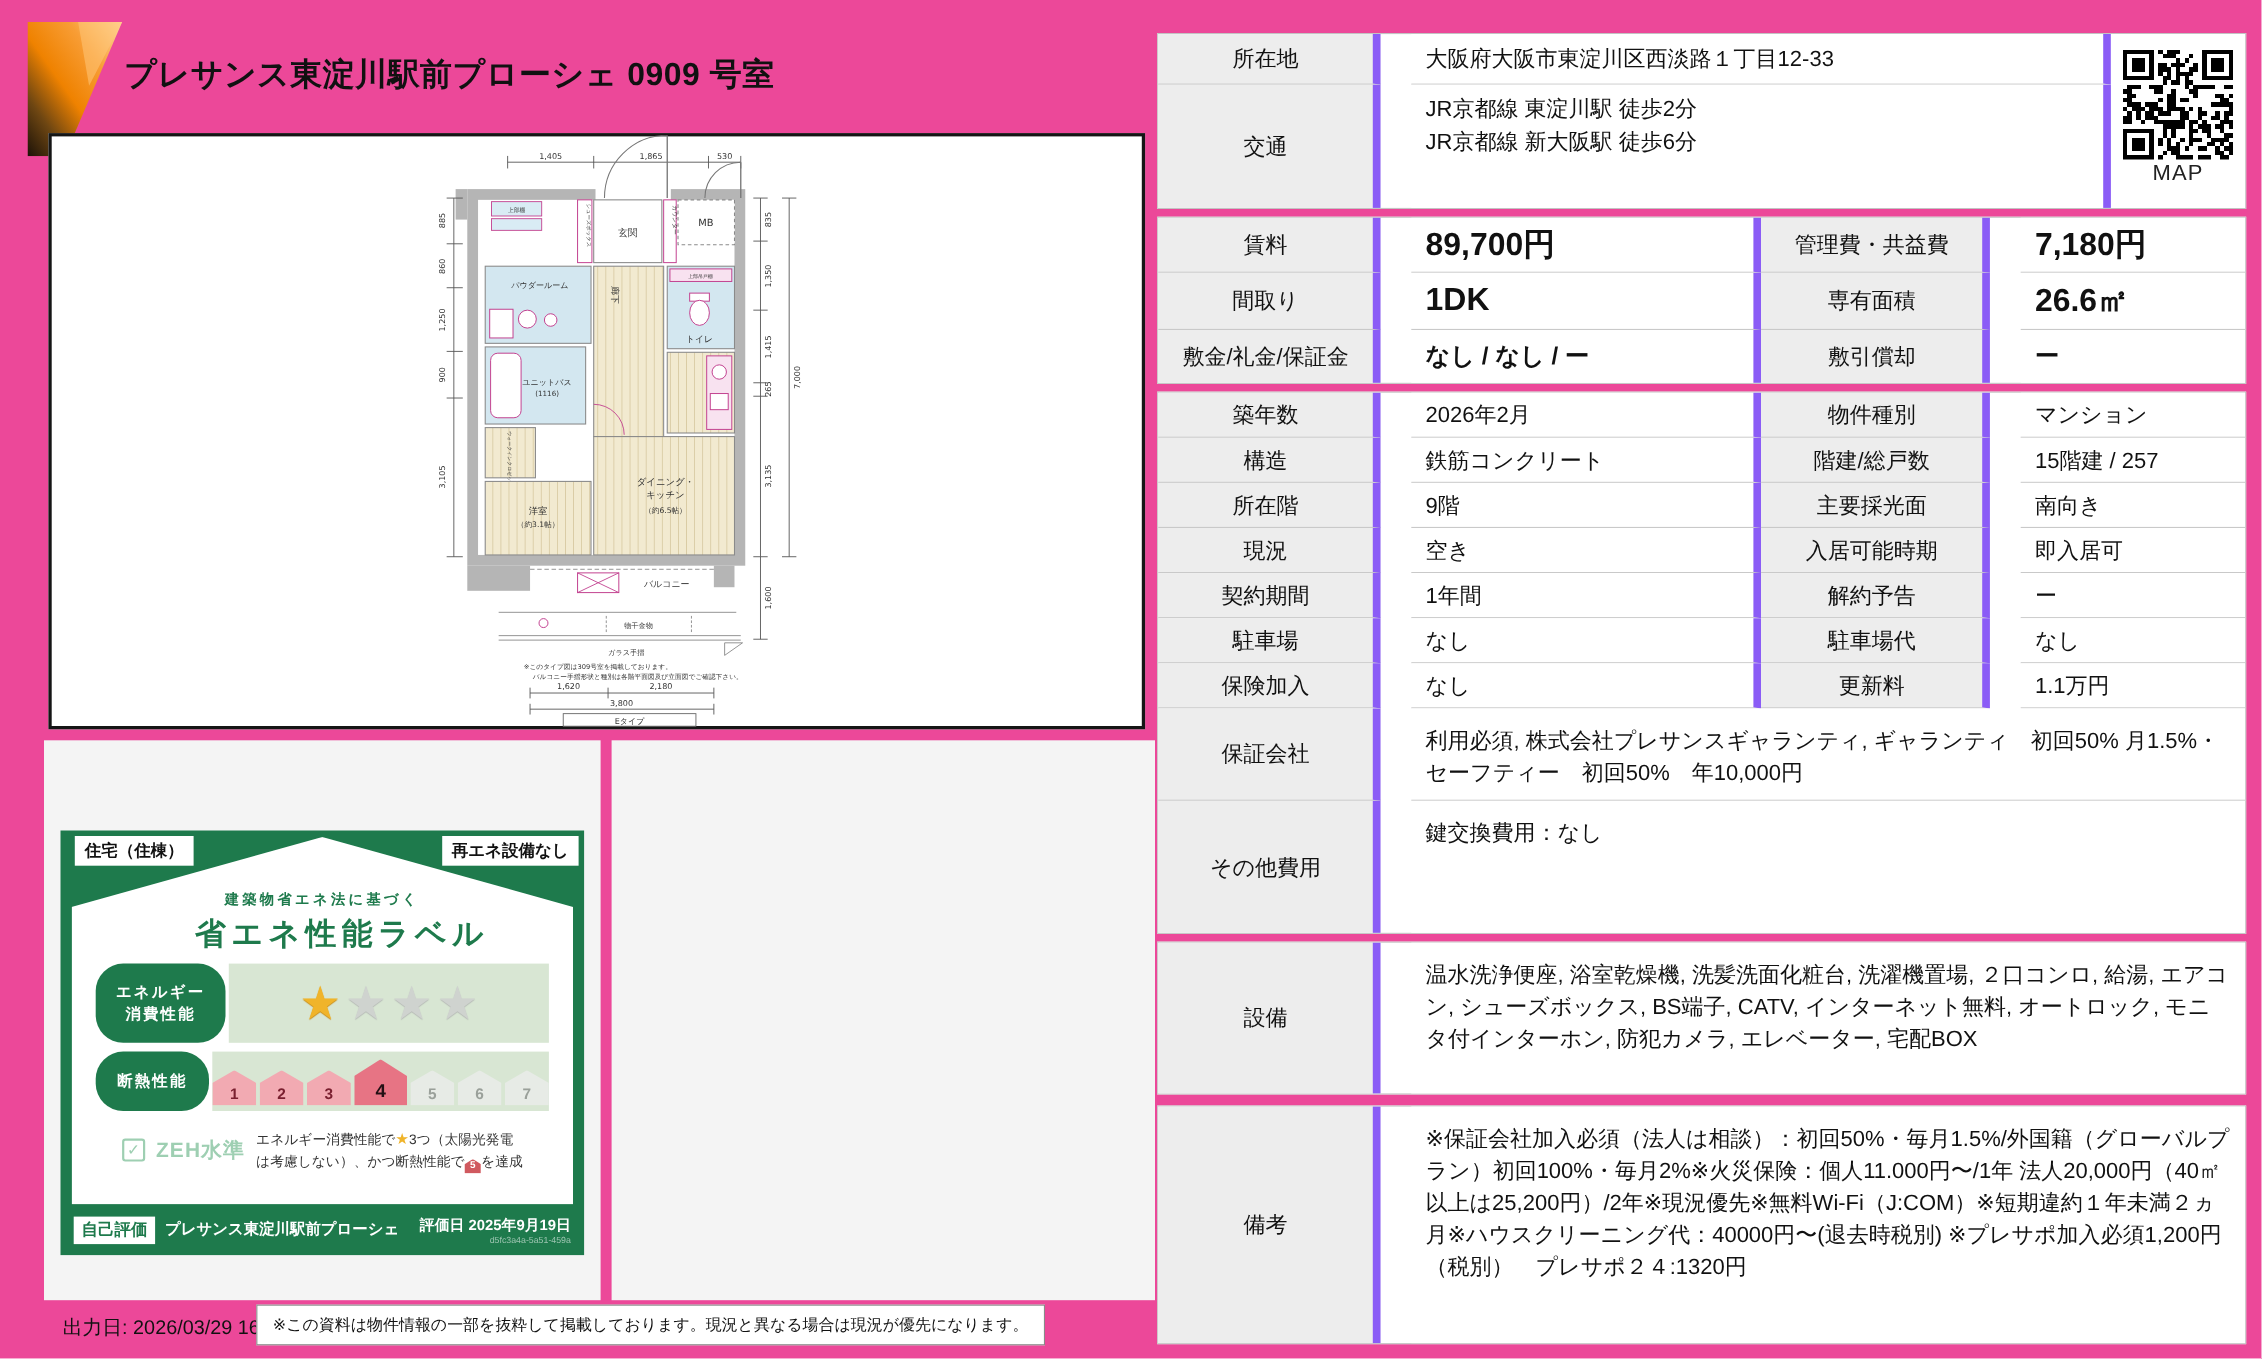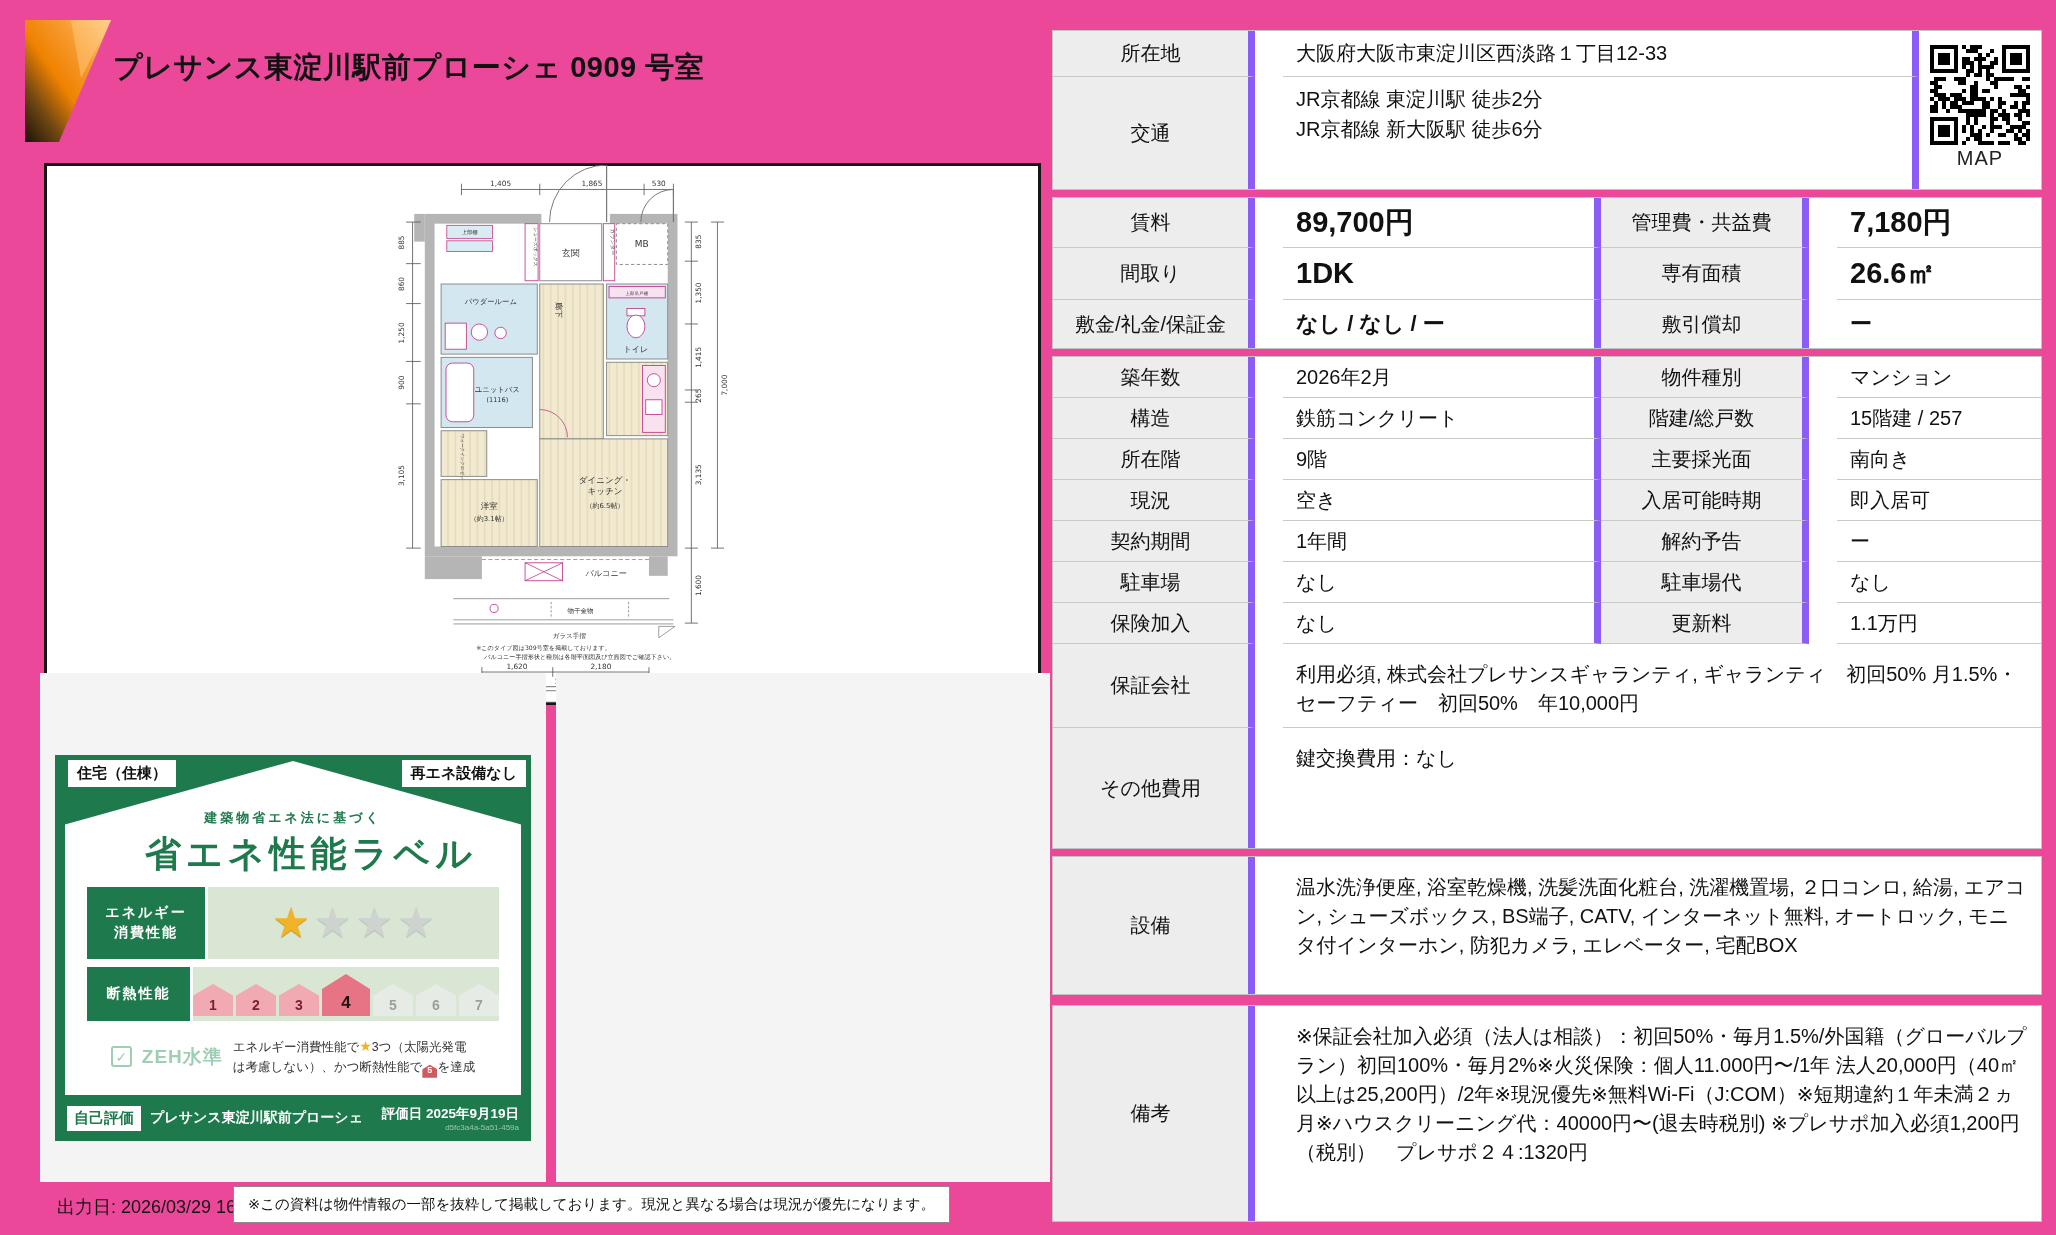--- a/index.html
+++ b/index.html
@@ -5,21 +5,21 @@
   html,body{margin:0;padding:0;background:#fff;}
   #page{position:relative;width:2056px;height:1235px;background:#ec4899;overflow:hidden;
         font-family:"Liberation Sans","DejaVu Sans",sans-serif;color:#111;}
 
   
   .logo{position:absolute;left:25px;top:20px;width:86px;height:122px;}
   .page-title{position:absolute;left:113px;top:48px;font-size:29px;font-weight:bold;letter-spacing:.5px;}
 
   
   .plan-box{position:absolute;left:44px;top:121px;width:997px;height:542px;background:#fff;
-            border:3px solid #151515;display:flex;align-items:center;justify-content:center;box-sizing:border-box;margin-top:42px;}
+            border:3px solid #151515;display:flex;align-items:center;justify-content:center;box-sizing:border-box;}
   .plan-box svg{display:block;}
   .dim line{stroke:#555;stroke-width:1;}
   .dim text{font-size:9px;fill:#333;font-family:"DejaVu Sans",sans-serif;}
   .rlabel{fill:#333;font-family:"DejaVu Sans",sans-serif;}
   .wall{fill:#b5b5b5;}
   .wet{fill:#d3e7f0;stroke:#8a8a8a;stroke-width:1.2;}
   .pink{stroke:#c2408f;fill:#fff;stroke-width:1.1;}
   .pinkfill{fill:#f8e2f0;stroke:#c2408f;stroke-width:1.1;}
 
   
@@ -29,25 +29,25 @@
 
   
   .elabel{position:absolute;left:15px;top:82px;width:476px;height:386px;background:#1e7a4c;}
   .el-tag{position:absolute;top:5px;background:#fff;color:#111;font-weight:bold;font-size:15px;
           padding:4px 9px;z-index:3;}
   .el-tag-l{left:13px;}
   .el-tag-r{right:5px;}
   .el-body{position:absolute;left:10px;right:10px;top:6px;bottom:46px;background:#fff;
            clip-path:polygon(0 19%,50% 0,100% 19%,100% 100%,0 100%);text-align:center;z-index:1;}
   .el-sub{margin-top:48px;color:#1e7a4c;font-weight:bold;font-size:13px;letter-spacing:3px;}
-  .el-title{color:#1e7a4c;font-weight:bold;font-size:36px;letter-spacing:5px;margin-top:3px;margin-left:36px;}
+  .el-title{color:#1e7a4c;font-weight:bold;font-size:28px;letter-spacing:5px;margin-top:3px;margin-left:36px;}
   .el-row{display:flex;margin:8px 22px 0;}
   .el-rlabel{width:118px;background:#1e7a4c;color:#fff;font-weight:bold;font-size:14px;
              display:flex;flex-direction:column;align-items:center;justify-content:center;
-             letter-spacing:2px;line-height:1.4;}
+             letter-spacing:2px;line-height:1.4;border-radius:25px;}
   .el-rval{flex:1;background:#d8e6d3;display:flex;align-items:center;justify-content:center;margin-left:3px;}
   .row1{height:72px;} .row2{height:54px;}
   .st{font-size:42px;line-height:1;margin:0 2px;}
   .st-gold{color:#f0b42a;text-shadow:0 1px 1px #c98a10;}
   .st-gray{color:#cfd3cf;text-shadow:0 1px 1px #b5b9b5;}
   .houses{gap:3px;align-items:flex-end;padding-bottom:5px;}
   .hs{width:40px;height:32px;clip-path:polygon(0 36%,50% 0,100% 36%,100% 100%,0 100%);
       display:flex;align-items:flex-end;justify-content:center;font-weight:bold;font-size:14px;
       color:#7a2030;padding-bottom:3px;box-sizing:border-box;}
   .hs-p{background:#f2aab2;border:0;}

